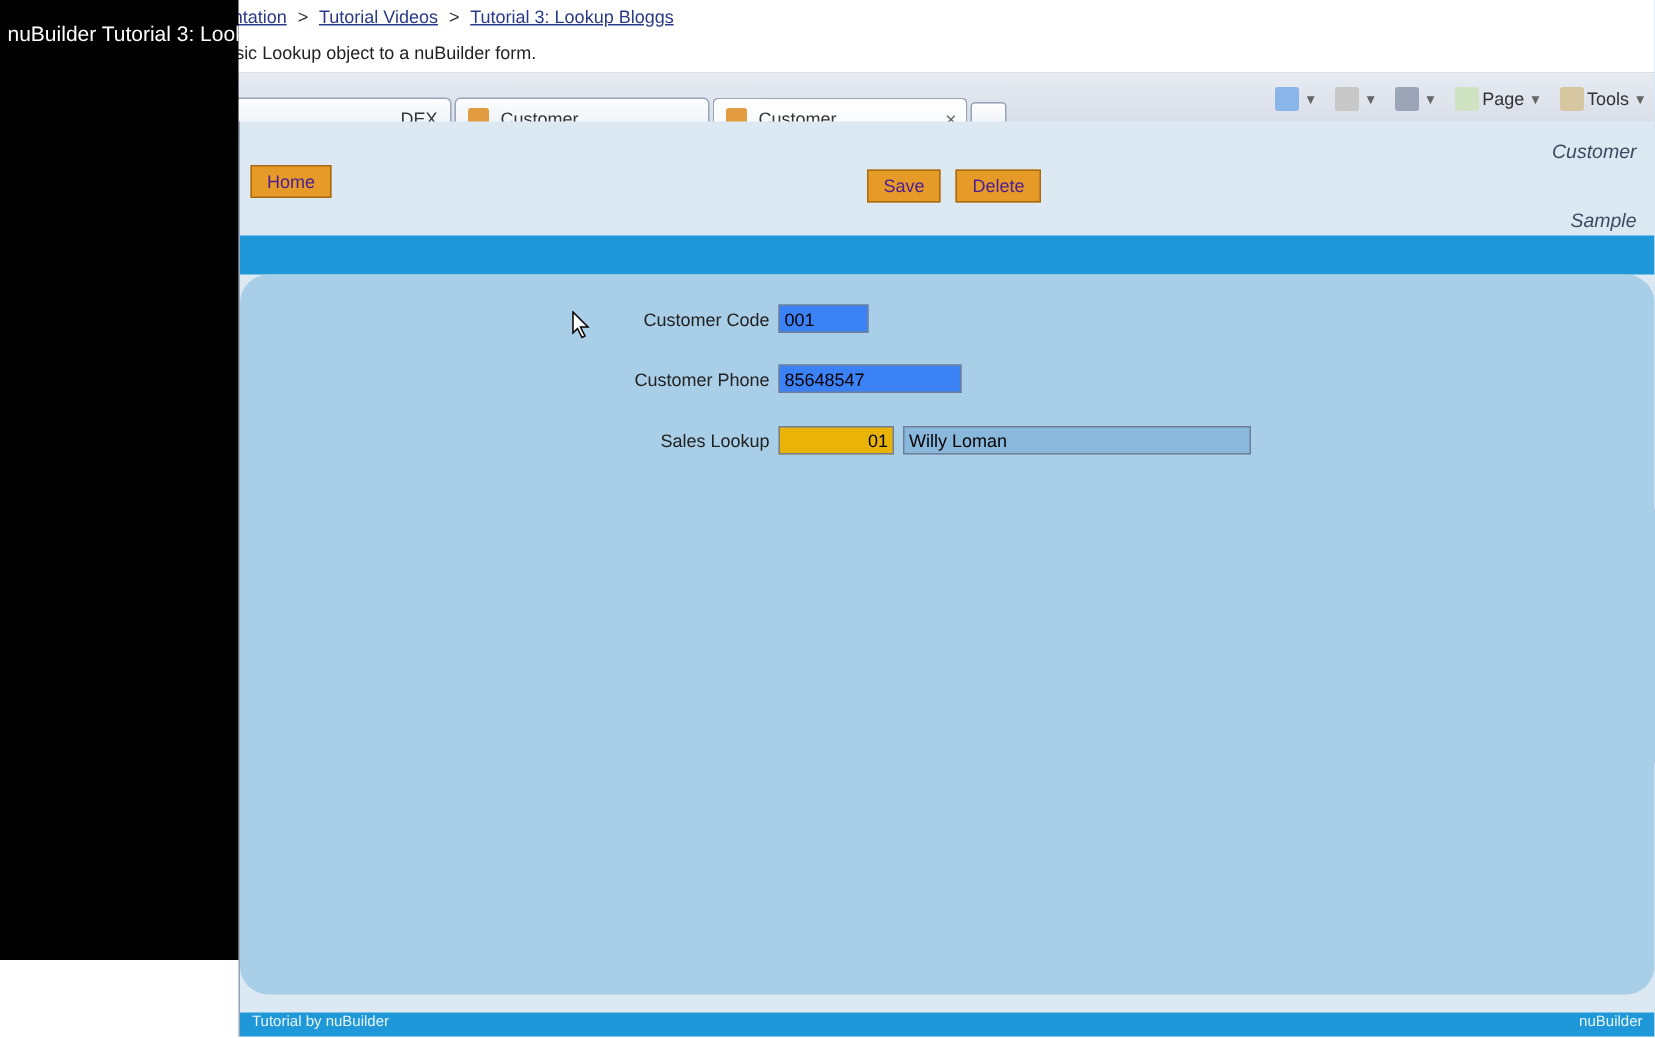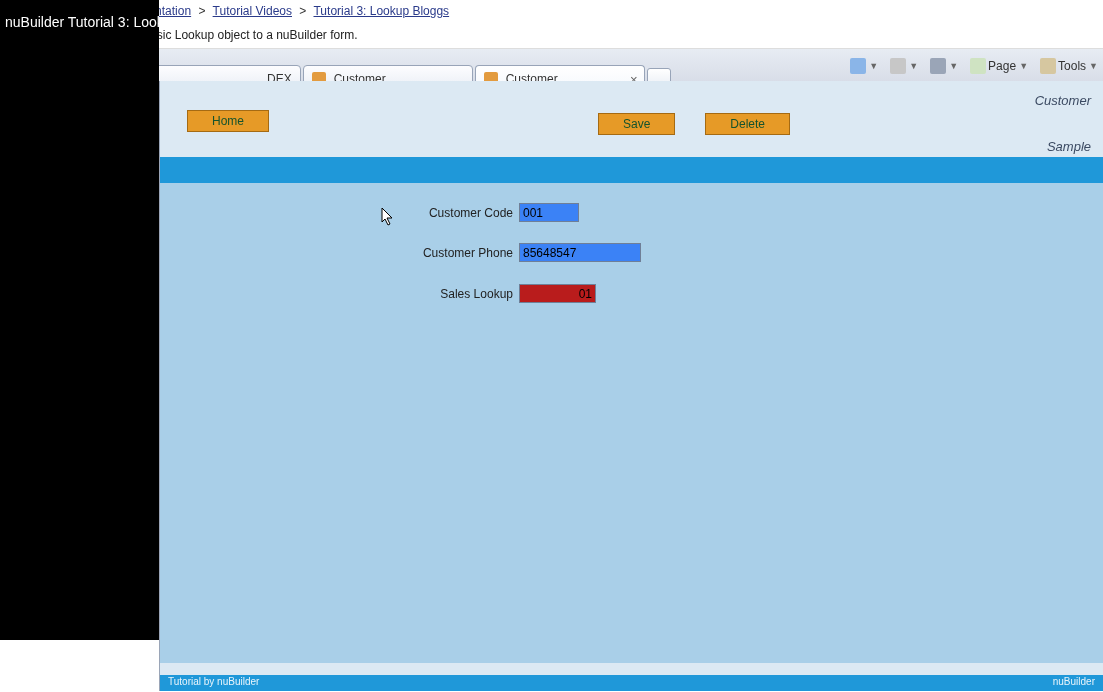--- a/index.html
+++ b/index.html
@@ -151,25 +151,24 @@
   }
   .app-header .actions {
     position: absolute;
     left: 418px; top: 32px;
     display: flex;
     gap: 10px;
   }
   .nu-btn {
     background: #e69a27;
     border: 1px solid #a56a12;
-    padding: 3px 24px;
-    font-size: 12px;
-    color: #14532d;
+    padding: 3px 10px;
+    font-size: 12px;
+    color: #4c1d95;
     cursor: pointer;
-    margin-left: 20px;
   }
   .app-header .crumb1 {
     position: absolute;
     right: 12px; top: 12px;
     color: #3b4a62;
     font-style: italic;
     font-size: 13px;
   }
   .app-header .crumb2 {
     position: absolute;
@@ -179,20 +178,21 @@
     font-size: 13px;
   }
   .blueband {
     height: 26px;
     background: #1f98d9;
   }
   .form-area {
     position: relative;
     background: #a9cfe8;
     height: 480px;
+    border-radius: 19px;
   }
   .row {
     position: absolute;
     display: flex;
     align-items: center;
   }
   .lbl {
     text-align: right;
     width: 190px;
     margin-right: 6px;
@@ -206,21 +206,21 @@
     font-size: 12px;
     background: #3b82f6;
   }
   .w60 { width: 60px; }
   .w150 { width: 155px; }
   .w120 { width: 122px; }
   .lookup-code {
     width: 77px;
     height: 19px;
     border: 1px solid #6f7f97;
-    background: #b91c1c;
+    background: #eab308;
     text-align: right;
     padding: 1px 3px;
     font-size: 12px;
   }
   .lookup-display {
     width: 232px; height: 19px;
     border: 1px solid #6f7f97;
     padding: 1px 3px;
     font-size: 12px;
     background: #8ab8dc;
@@ -325,20 +325,21 @@
 
 
     <div class="row" style="left:163px; top:60px;">
       <div class="lbl">Customer Phone</div>
       <input class="f w120" value="85648547" style="">
     </div>
 
     <div class="row" style="left:163px; top:101px;">
       <div class="lbl">Sales Lookup</div>
       <input class="lookup-code" value="01" style="">
+      <input class="lookup-display" readonly="" value="Willy Loman" style="">
     </div>
 
   </div>
   <div class="footer">
     <span>Tutorial by nuBuilder</span>
     <span>nuBuilder</span>
   </div>
 </div>
 
 <svg class="cursor-arrow" width="14" height="20">

